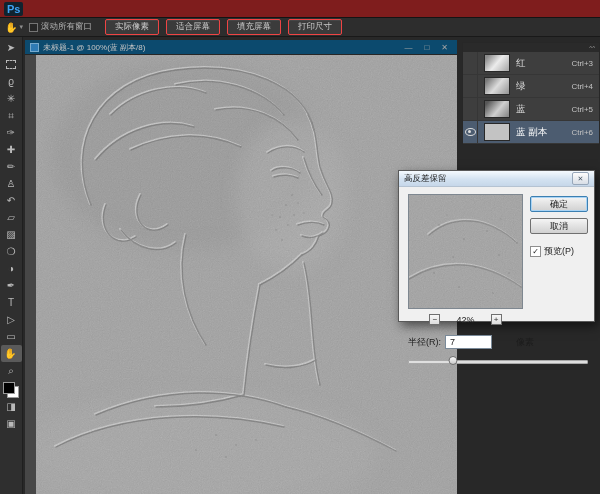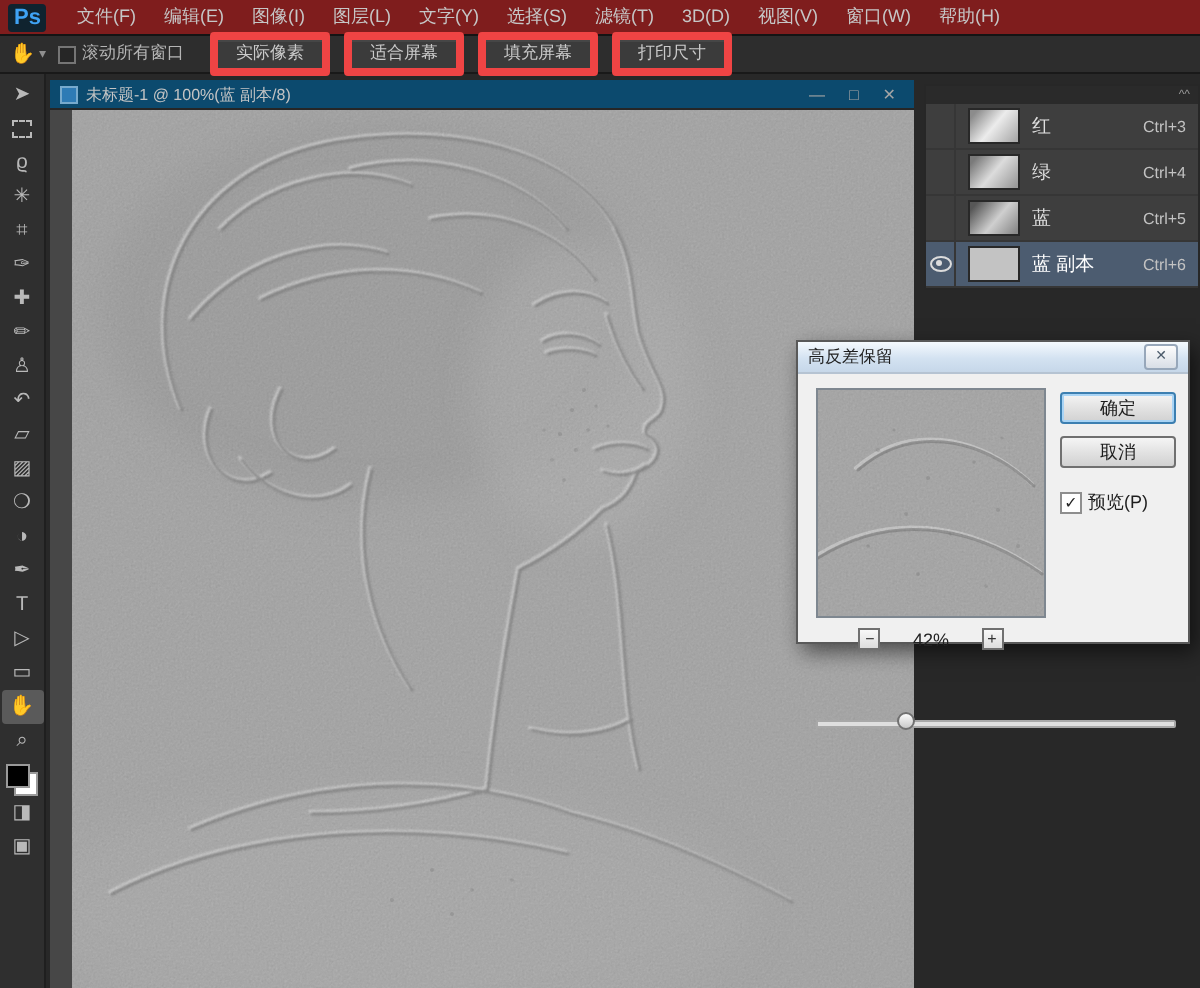--- a/index.html
+++ b/index.html
@@ -11,21 +11,21 @@
             border-bottom:1px solid #141414;display:flex;align-items:center;padding-left:4px;box-sizing:border-box;z-index:5}
   .ps-logo{color:#3fa3f5;font-weight:bold;font-size:11px;background:#10232f;padding:0 3px;border-radius:2px;margin-right:8px;line-height:14px}
   .menu-item{color:#c6c6c6;font-size:9px;padding:0 7px;line-height:17px;white-space:nowrap}
   
   .options-bar{position:absolute;left:0;top:18px;width:600px;height:19px;background:#2d2d2d;
                border-bottom:1px solid #191919;display:flex;align-items:center;padding-left:5px;box-sizing:border-box;z-index:5}
   .ob-tool{color:#e0e0e0;font-size:10px}
   .ob-caret{color:#8f8f8f;font-size:7px;margin:0 6px 0 2px}
   .ob-check{width:7px;height:7px;border:1px solid #757575;background:#262626;margin-right:3px}
   .ob-check-label{color:#b4b4b4;font-size:8.5px;margin-right:6px;white-space:nowrap}
-  .opt-btn{background:#3b3b3b;border:4px solid #ef4444;border-radius:2px;color:#cacaca;
+  .opt-btn{background:#3b3b3b;border:1px solid #ef4444;border-radius:2px;color:#cacaca;
            font-size:8.5px;padding:1px 9px;margin-left:7px;white-space:nowrap;
            box-shadow:inset 0 1px 0 rgba(255,255,255,.06)}
   
   .toolbox{position:absolute;left:0;top:37px;width:23px;bottom:0;background:#2f2f2f;
            border-right:1px solid #1f1f1f;display:flex;flex-direction:column;align-items:center;
            padding-top:2px;box-sizing:border-box;z-index:4}
   .tool{width:21px;height:17px;display:flex;align-items:center;justify-content:center;
         color:#b9b9b9;font-size:10px;line-height:1}
   .tool.selected{background:#5a5a5a;color:#fff;border-radius:2px}
   .marquee-box{width:8px;height:7px;border:1px dashed #b9b9b9}
@@ -95,33 +95,20 @@
   .slider-track{position:absolute;left:0;top:4px;width:100%;height:2px;background:#dfdfdf;border:1px solid #a8a8a8;border-radius:1px}
   .slider-thumb{position:absolute;top:0;width:9px;height:9px;border-radius:50%;
                 background:linear-gradient(#fbfbfb,#c9c9c9);border:1px solid #707070;box-sizing:border-box;
                 transform:translateX(-50%)}
 </style>
 </head>
 <body>
 
 <div class="menu-bar">
   <span class="ps-logo">Ps</span>
-  <span id="menu-items" style="display:flex">
-      <span class="menu-item">文件(F)</span>
-      <span class="menu-item">编辑(E)</span>
-      <span class="menu-item">图像(I)</span>
-      <span class="menu-item">图层(L)</span>
-      <span class="menu-item">文字(Y)</span>
-      <span class="menu-item">选择(S)</span>
-      <span class="menu-item">滤镜(T)</span>
-      <span class="menu-item">3D(D)</span>
-      <span class="menu-item">视图(V)</span>
-      <span class="menu-item">窗口(W)</span>
-      <span class="menu-item">帮助(H)</span>
-    </span>
 </div>
 
 <div class="options-bar">
   <span class="ob-tool">✋</span>
   <span class="ob-caret">▾</span>
   <span class="ob-check"></span>
   <span class="ob-check-label">滚动所有窗口</span>
   <span id="options-buttons" style="display:flex">
       <span class="opt-btn">实际像素</span>
       <span class="opt-btn">适合屏幕</span>
@@ -352,17 +339,22 @@
   <div class="dlg-btn cancel">取消</div>
   <div class="chk-row">
     <span class="chk">✓</span>
     <span class="chk-label">预览(P)</span>
   </div>
   <div class="zoom-row">
     <span class="zbtn">−</span>
     <span class="zval">42%</span>
     <span class="zbtn">+</span>
   </div>
+  <div class="radius-row">
+    <span>半径(R):</span>
+    <span class="radius-input">7</span>
+    <span class="radius-unit">像素</span>
+  </div>
   <div class="slider">
     <div class="slider-track"></div>
     <div class="slider-thumb" style="left: 25%;"></div>
   </div>
 </div>
 
 </body></html>

